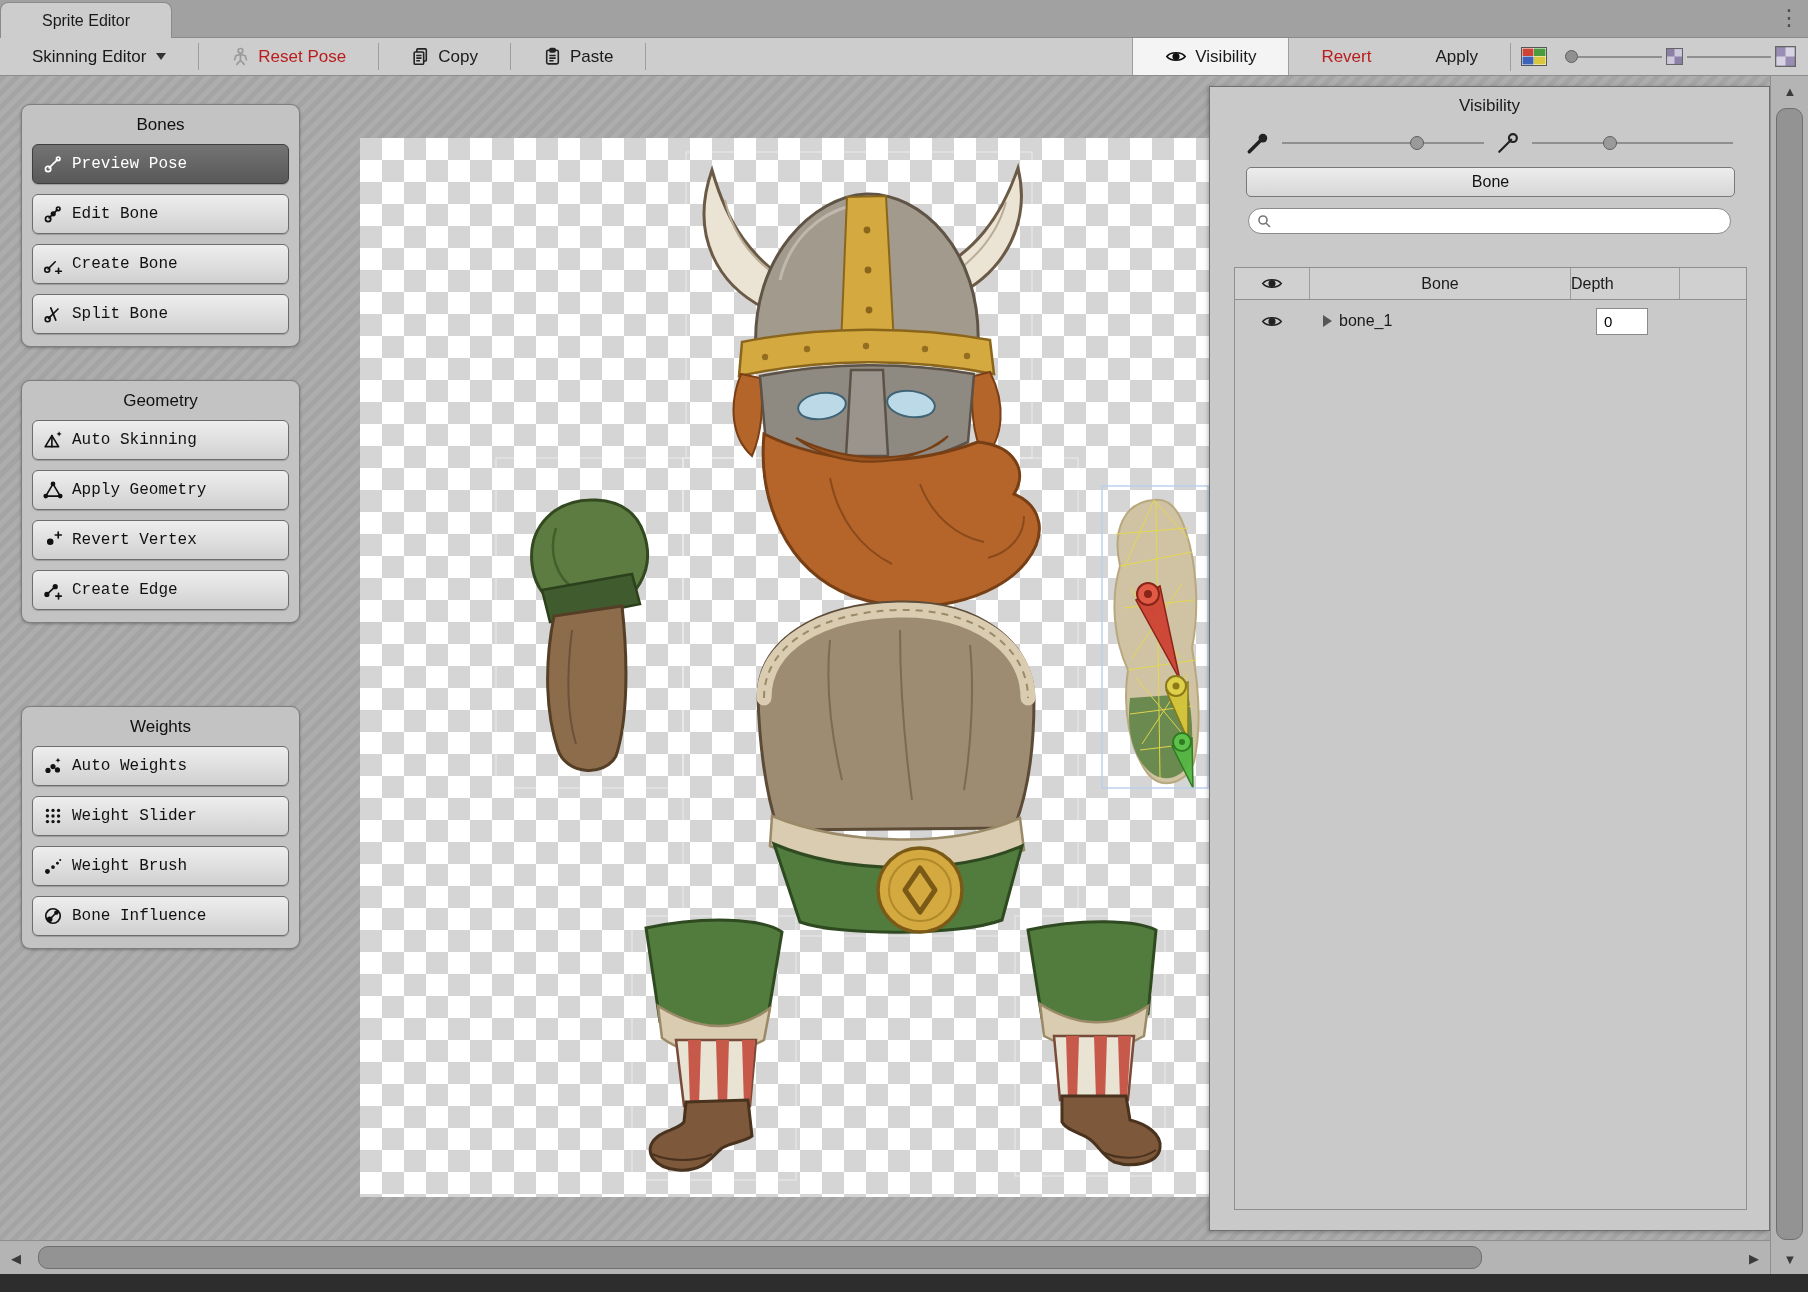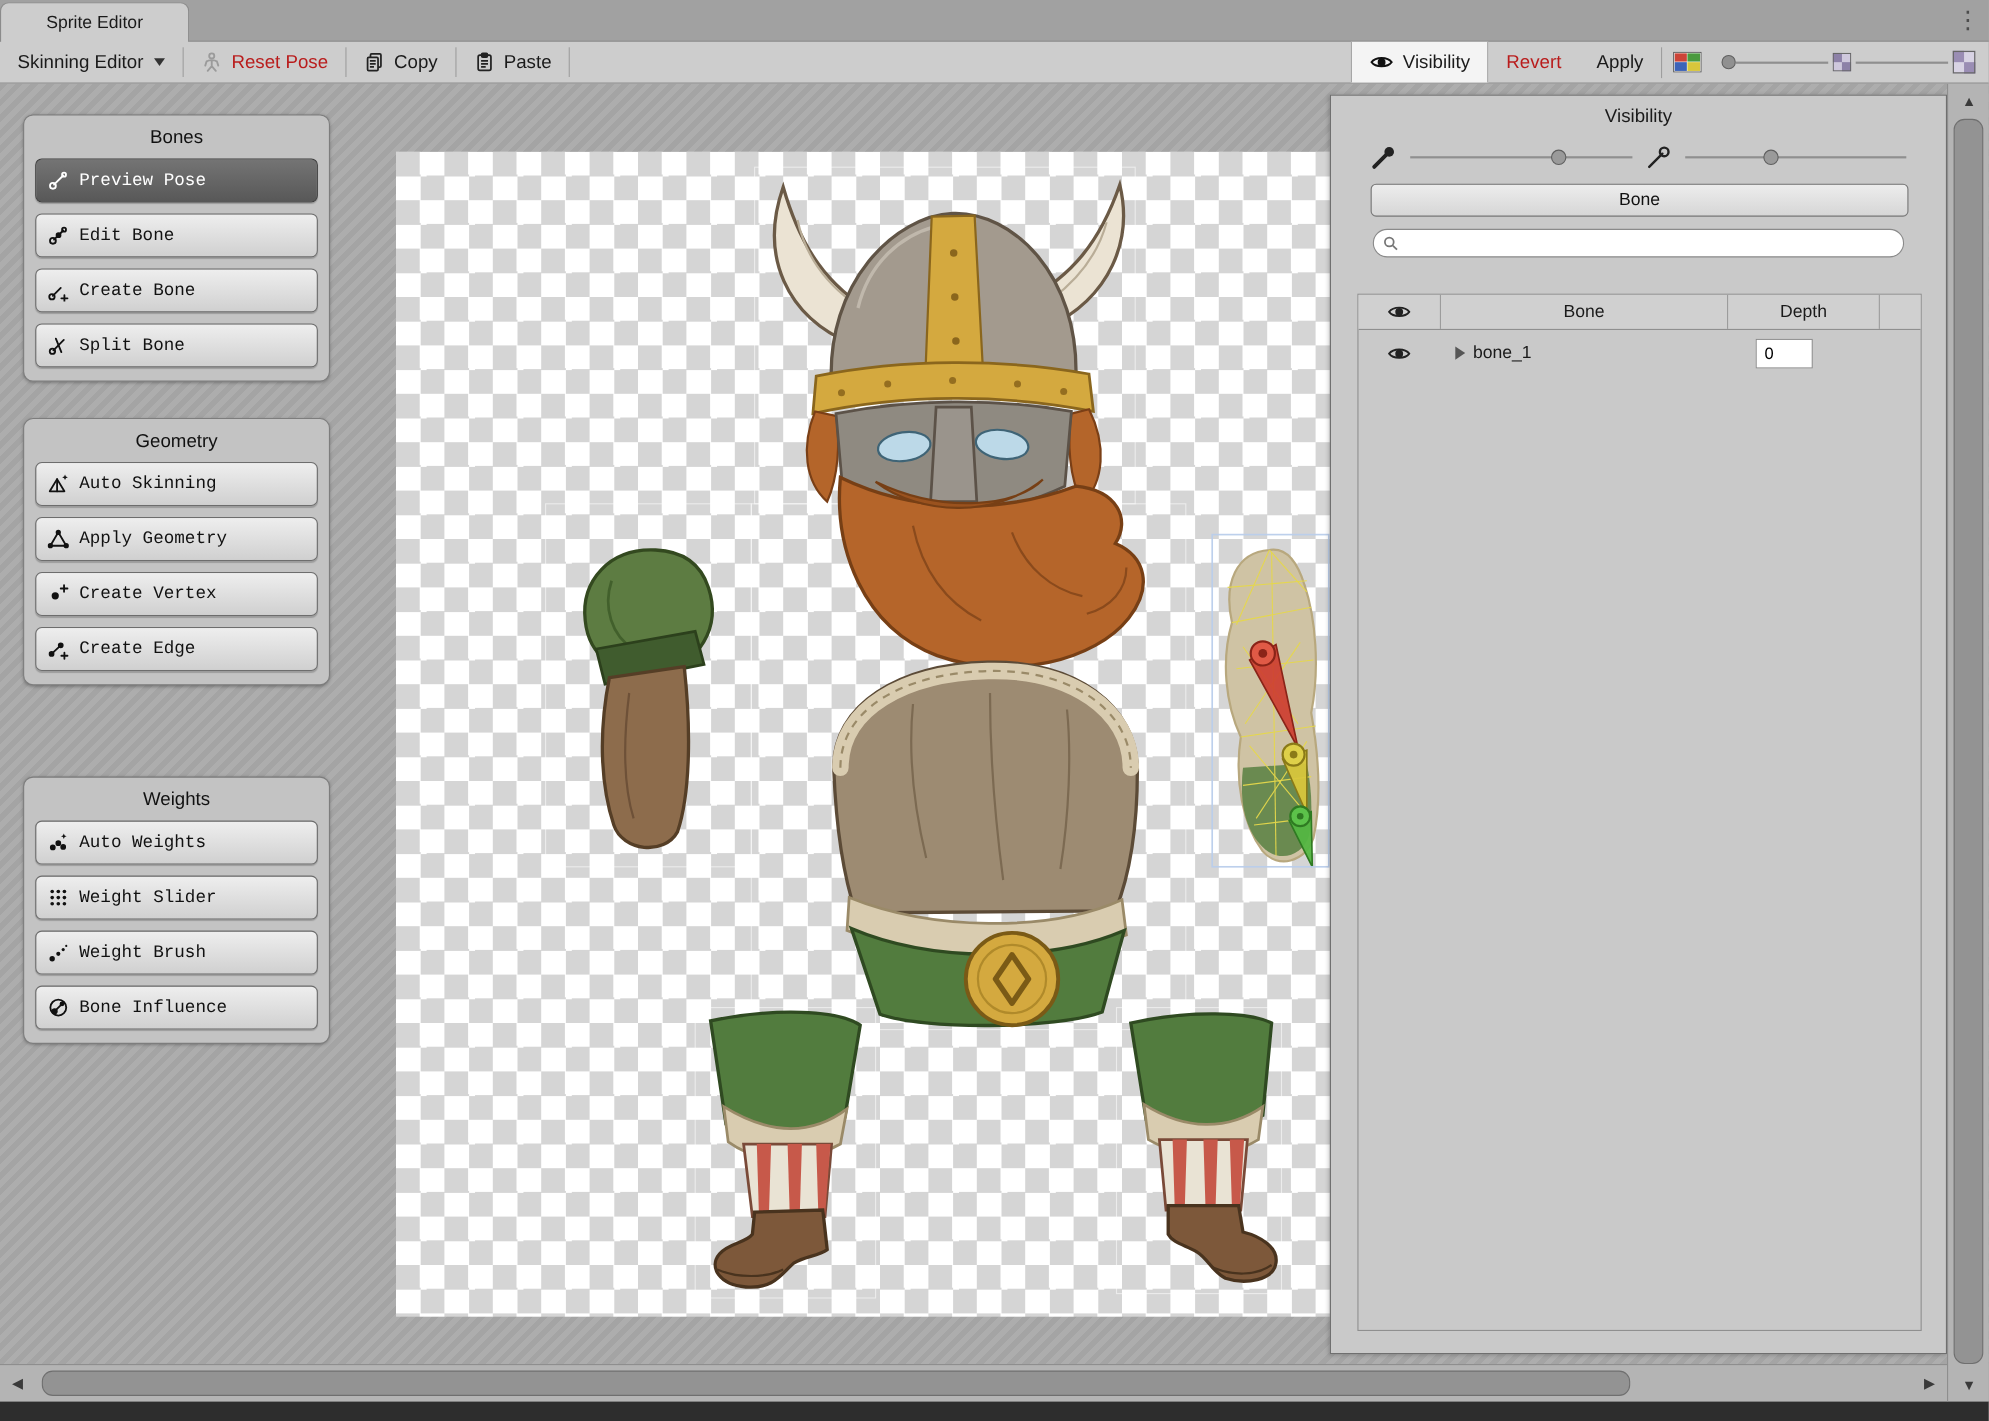--- a/index.html
+++ b/index.html
@@ -8,21 +8,21 @@
   svg{display:block}
   button{cursor:default}
 
   
   .tabstrip{position:absolute;left:0;top:0;width:1808px;height:38px;background:#a1a1a1;border-bottom:1px solid #898989;z-index:5}
   .tab{position:absolute;left:0;top:2px;width:172px;height:37px;background:#cdcdcd;border:1px solid #8b8b8b;border-bottom:none;border-radius:8px 8px 0 0;display:flex;align-items:center;justify-content:center;font-size:16px}
   .kebab{position:absolute;right:8px;top:4px;font-size:22px;color:#4c4c4c;line-height:28px}
 
   
   .toolbar{position:absolute;left:0;top:38px;width:1808px;height:38px;background:#cdcdcd;border-bottom:1px solid #8d8d8d;display:flex;align-items:stretch;z-index:5}
-  .tbtn{display:flex;align-items:center;gap:8px;padding:0 16px;font-size:17px;font-family:inherit;background:none;border:none;color:#1a1a1a}
+  .tbtn{display:flex;align-items:center;gap:8px;padding:0 32px;font-size:17px;font-family:inherit;background:none;border:none;color:#1a1a1a}
   .tbtn .caret{width:0;height:0;border-top:7px solid #333;border-left:5px solid transparent;border-right:5px solid transparent;margin-left:2px}
   .tbtn.disabled{color:#b91c1c}
   .tsep{width:1px;background:#9e9e9e;margin:5px 0}
   .tb-right{margin-left:auto;display:flex;align-items:center}
   .tbtn.active{background:#f4f4f4;border-left:1px solid #9e9e9e;border-right:1px solid #9e9e9e;align-self:stretch}
   .mini-slider{display:flex;align-items:center;margin:0 8px}
   .mini-slider .dot{width:13px;height:13px;border-radius:50%;background:#909090;border:1px solid #5f5f5f}
   .mini-slider .line{height:2px;background:#8f8f8f;width:84px}
   .swatch{margin:0 4px}
 
@@ -48,21 +48,21 @@
   .slider .track{position:absolute;left:0;right:0;top:7px;height:2px;background:#8f8f8f}
   .slider .thumb{position:absolute;top:1px;width:14px;height:14px;border-radius:50%;background:#9a9a9a;border:1px solid #5f5f5f}
   .bone-mode-btn{display:block;margin:8px 36px 0;height:30px;width:489px;border:1px solid #787878;border-radius:5px;background:linear-gradient(#ededed,#d6d6d6);font-size:16px;font-family:inherit;color:#111}
   .search{position:relative;margin:11px 38px 0;height:26px;background:#fff;border:1px solid #8a8a8a;border-radius:13px}
   .search .mag{position:absolute;left:8px;top:5px}
   .search input{position:absolute;left:28px;top:1px;width:440px;height:22px;border:none;outline:none;background:transparent;font-size:14px;font-family:inherit}
   .bonetable{position:absolute;left:24px;top:180px;width:513px;bottom:20px;border:1px solid #8f8f8f}
   .bt-header{display:flex;height:32px;background:#d0d0d0;border-bottom:1px solid #8f8f8f;align-items:stretch;font-size:16px}
   .col-eye{width:74px;display:flex;align-items:center;justify-content:center}
   .col-bone{width:261px;border-left:1px solid #9c9c9c;display:flex;align-items:center;justify-content:center}
-  .col-depth{width:139px;border-left:1px solid #9c9c9c;border-right:1px solid #9c9c9c;display:flex;align-items:center;justify-content:center}
+  .col-depth{width:110px;border-left:1px solid #9c9c9c;border-right:1px solid #9c9c9c;display:flex;align-items:center;justify-content:flex-start}
   .bt-row{position:relative;display:flex;align-items:center;height:42px;font-size:16px}
   .bt-row .col-eye{width:74px}
   .caret-right{width:0;height:0;border-left:9px solid #565656;border-top:6px solid transparent;border-bottom:6px solid transparent;margin:0 7px 0 14px}
   .depth-input{position:absolute;left:361px;top:8px;width:52px;height:27px;border:1px solid #8a8a8a;background:#fff;font-size:15px;font-family:inherit;padding:0 7px}
 
   
   .vscroll{position:absolute;right:0;top:76px;width:38px;height:1198px;background:#b4b4b4;border-left:1px solid #8e8e8e;z-index:4}
   .vs-btn{position:absolute;left:0;width:38px;height:30px;display:flex;align-items:center;justify-content:center;font-size:13px;color:#3a3a3a}
   .vs-thumb{position:absolute;left:5px;right:5px;top:32px;bottom:34px;background:#939393;border:1px solid #6f6f6f;border-radius:10px}
   .hscroll{position:absolute;left:0;top:1240px;width:1770px;height:34px;background:#b4b4b4;border-top:1px solid #8e8e8e;z-index:4}
@@ -364,21 +364,21 @@
         </span>
       <span>Apply Geometry</span>
     </button>
     <button class="tool">
       <span class="ticon">
           <svg viewBox="0 0 18 18">
             <circle cx="6.5" cy="10.5" r="2.2" fill="currentColor"></circle>
             <path d="M11 4.5h5.5M13.7 1.8v5.4"></path>
           </svg>
         </span>
-      <span>Create Vertex</span>
+      <span>Revert Vertex</span>
     </button>
     <button class="tool">
       <span class="ticon">
           <svg viewBox="0 0 18 18">
             <line x1="3.5" y1="13" x2="11" y2="6"></line>
             <circle cx="3.5" cy="13" r="1.6" fill="currentColor"></circle>
             <circle cx="11" cy="6" r="1.6" fill="currentColor"></circle>
             <path d="M11.5 14.5h5M14 12v5"></path>
           </svg>
         </span>

